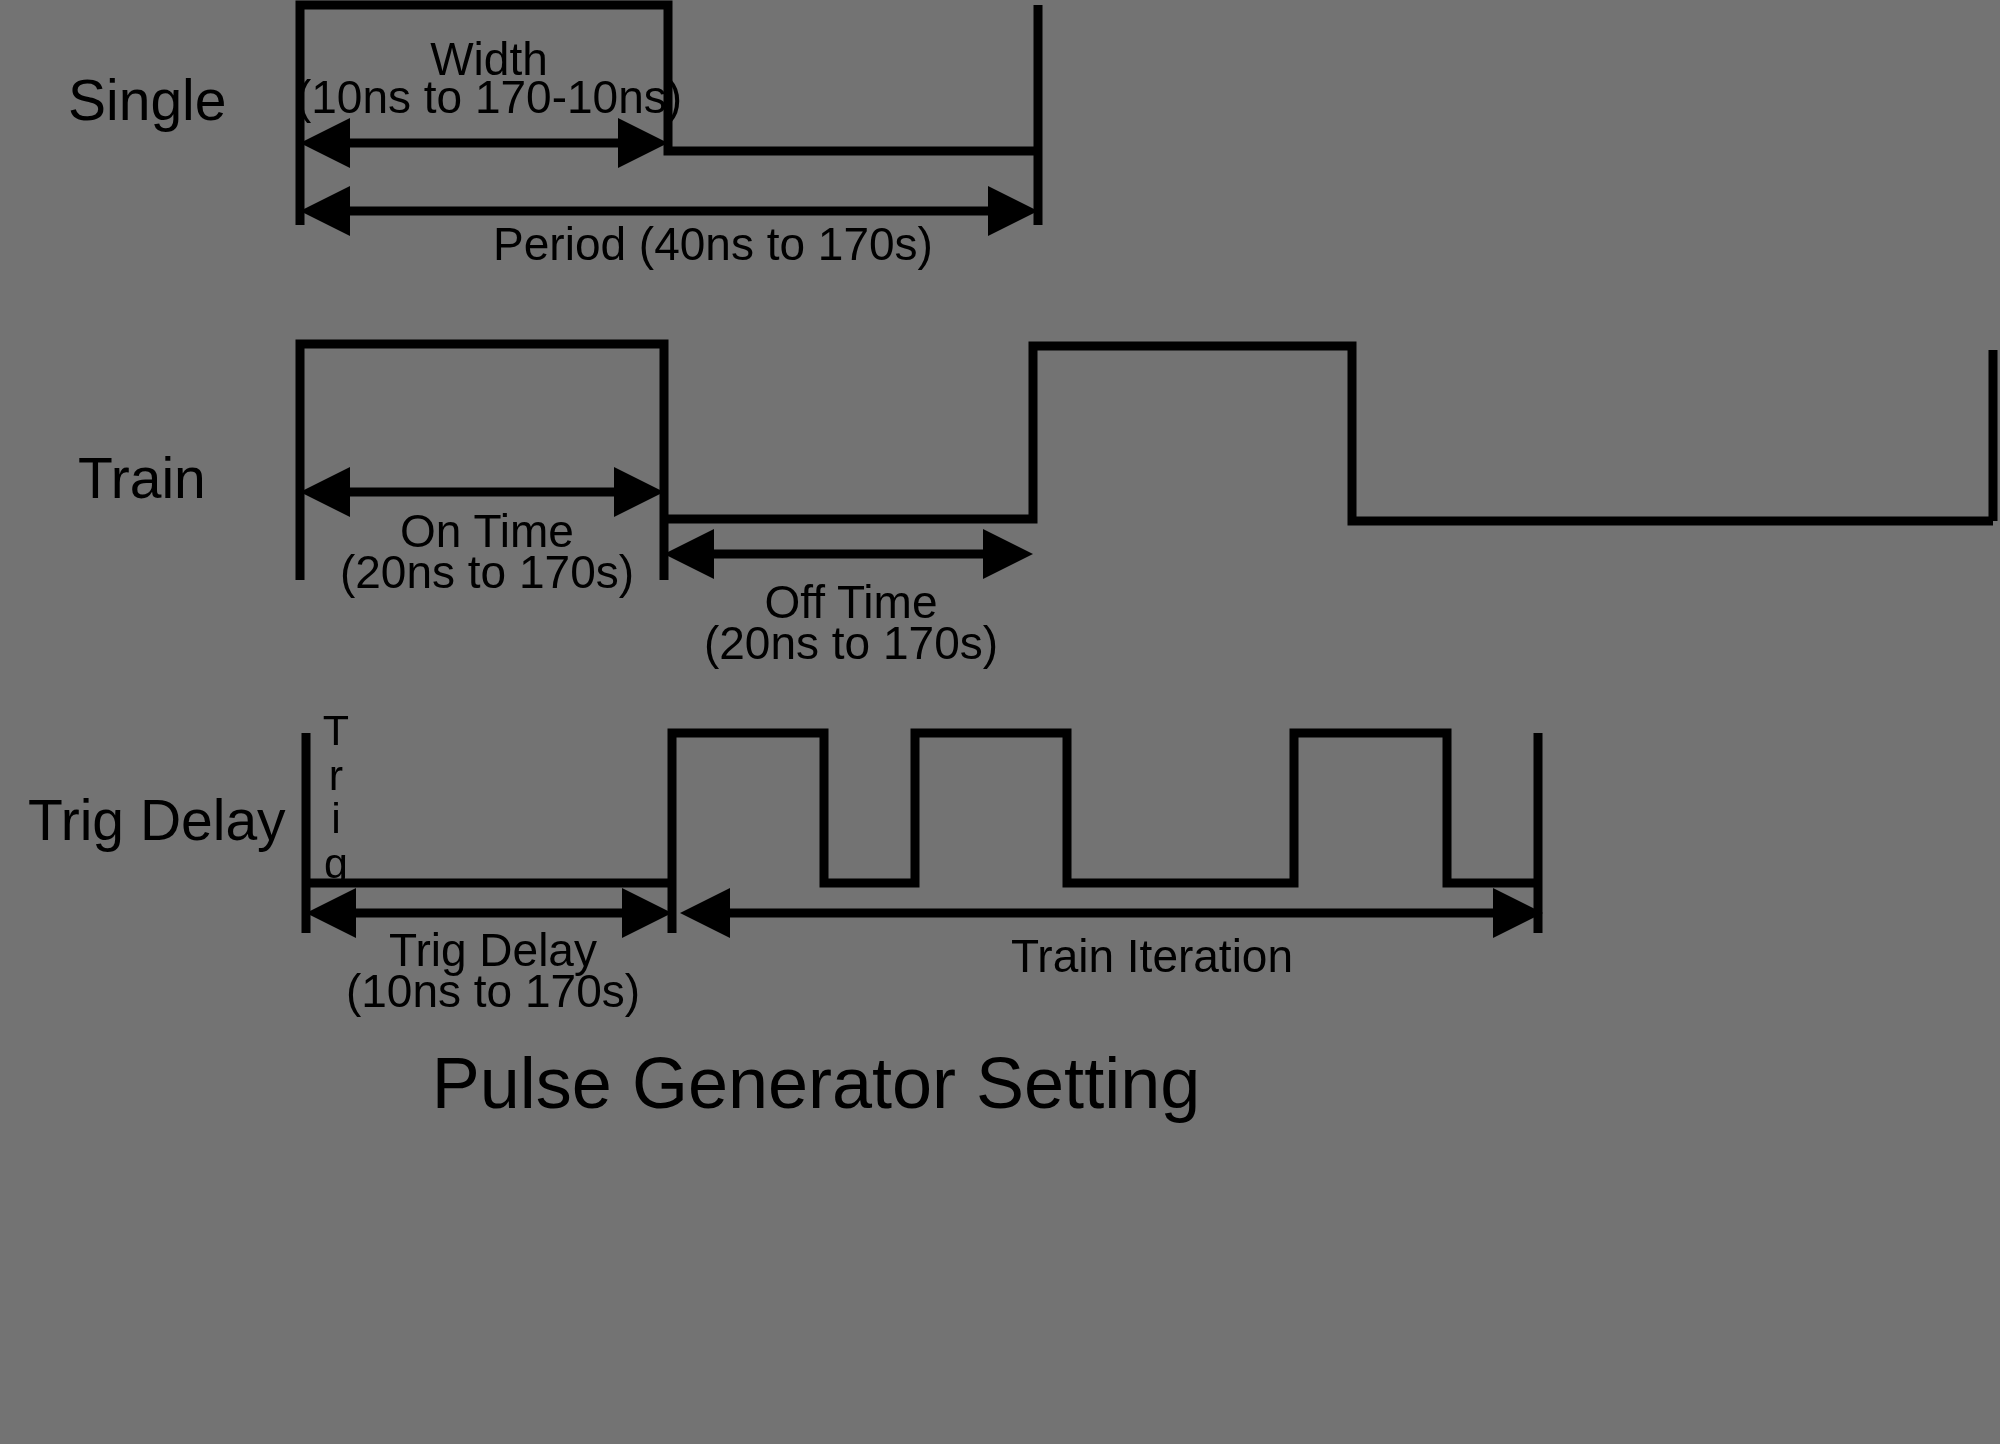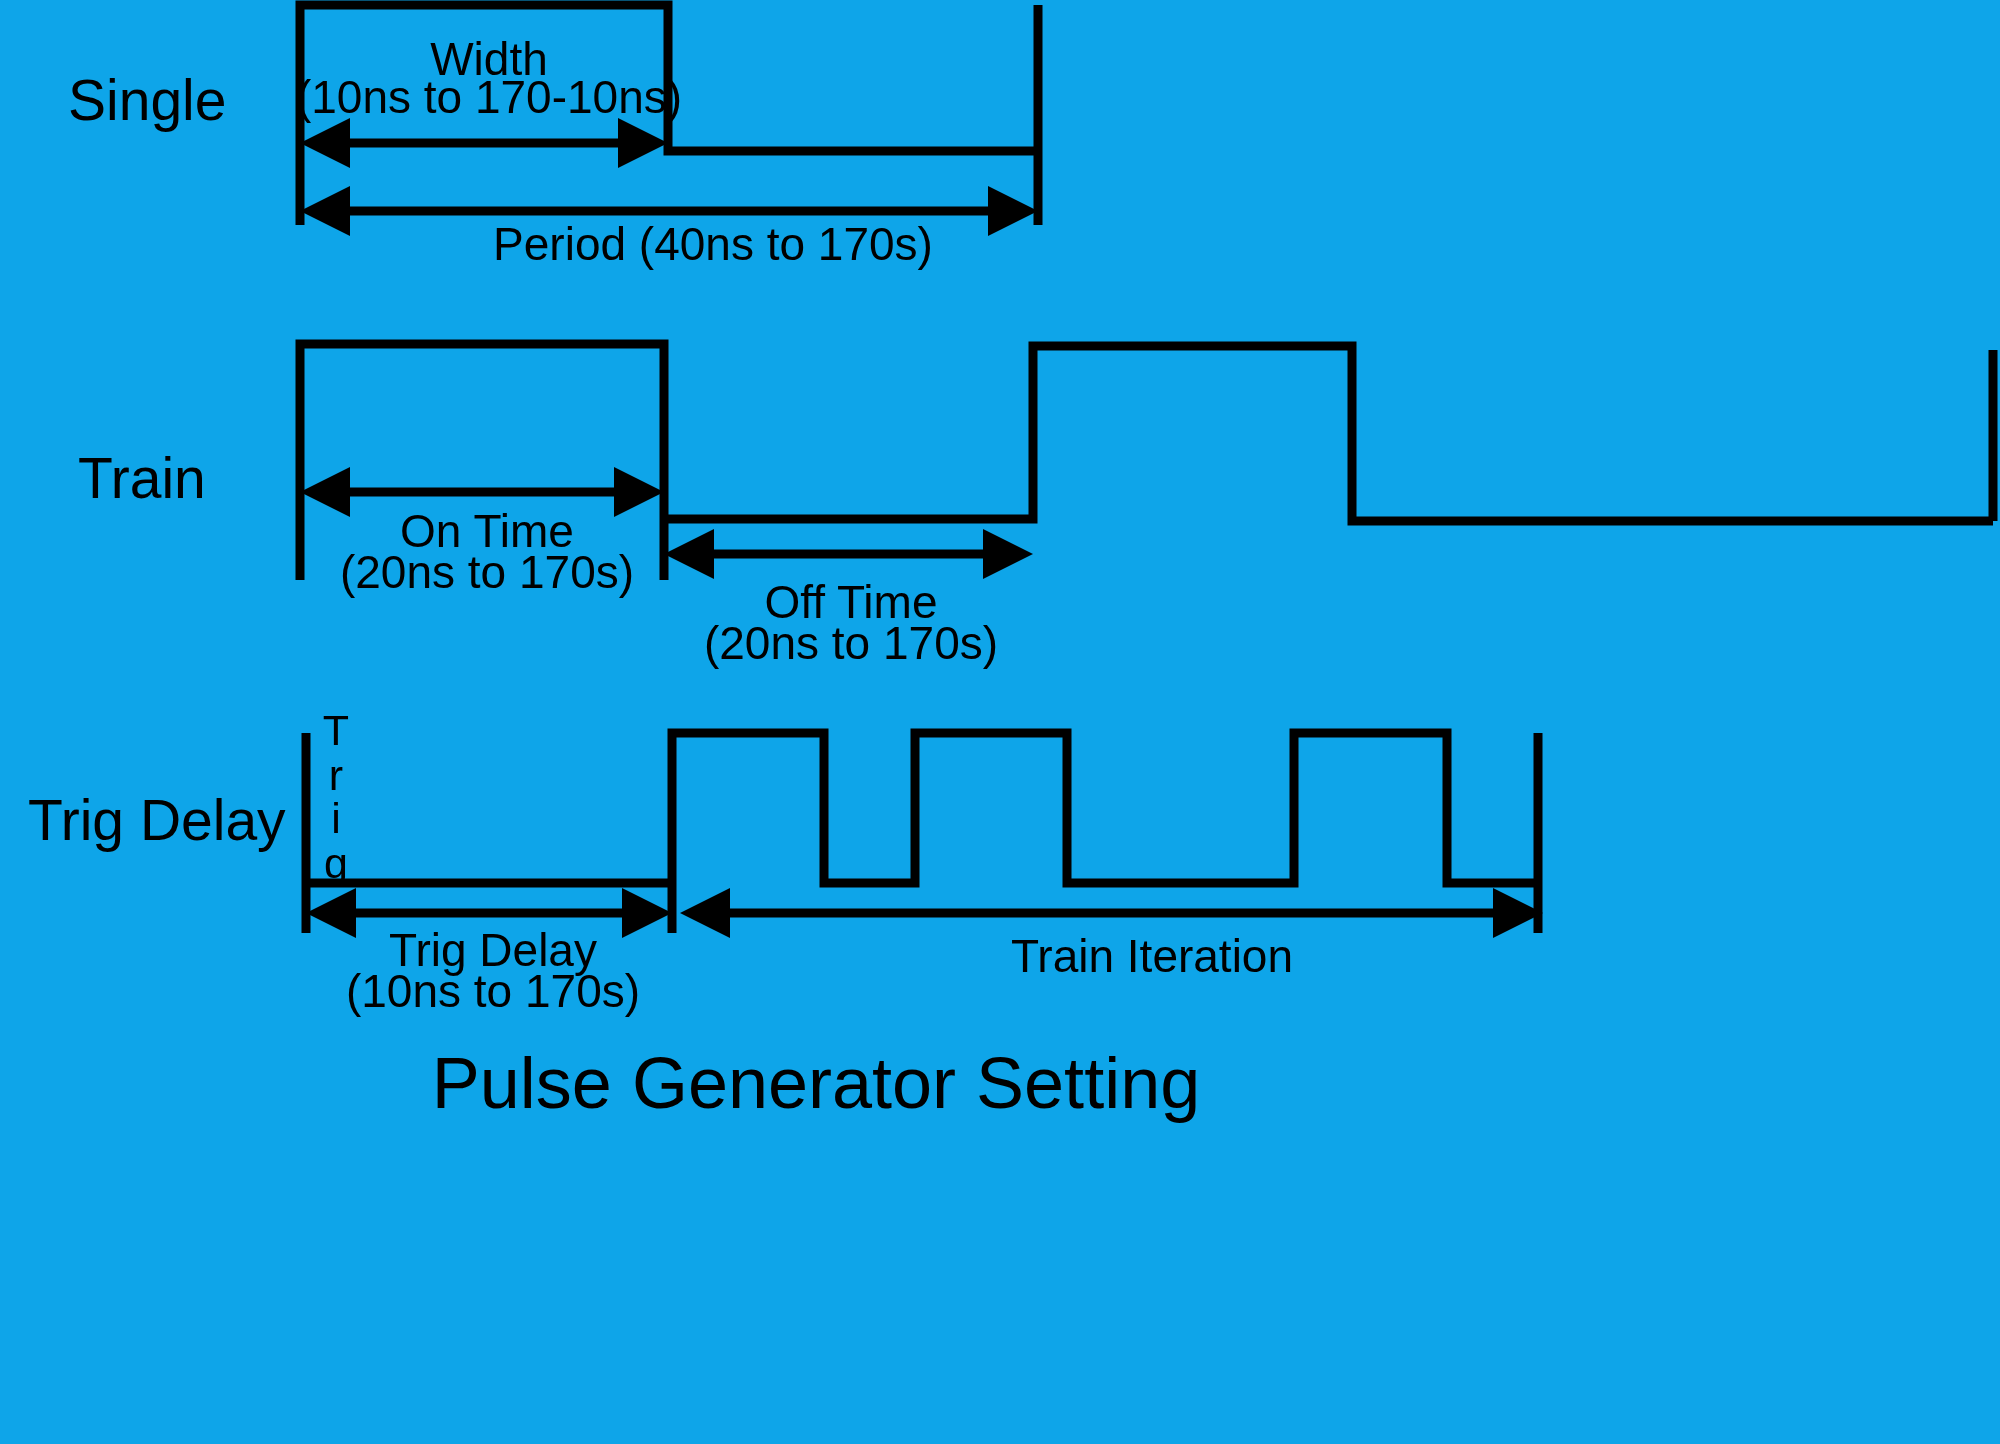--- a/index.html
+++ b/index.html
@@ -11,21 +11,21 @@
     width: 2000px;
     height: 1444px;
     font-family: "Liberation Sans", sans-serif;
     color: #000000;
     overflow: hidden;
   }
   #stage {
     position: relative;
     width: 2000px;
     height: 1444px;
-    background: #0ea5e9;
+    background: #737373;
   }
   svg.diagram {
     position: absolute;
     left: 0;
     top: 0;
     width: 2000px;
     height: 1444px;
     display: block;
   }
   .wave {

